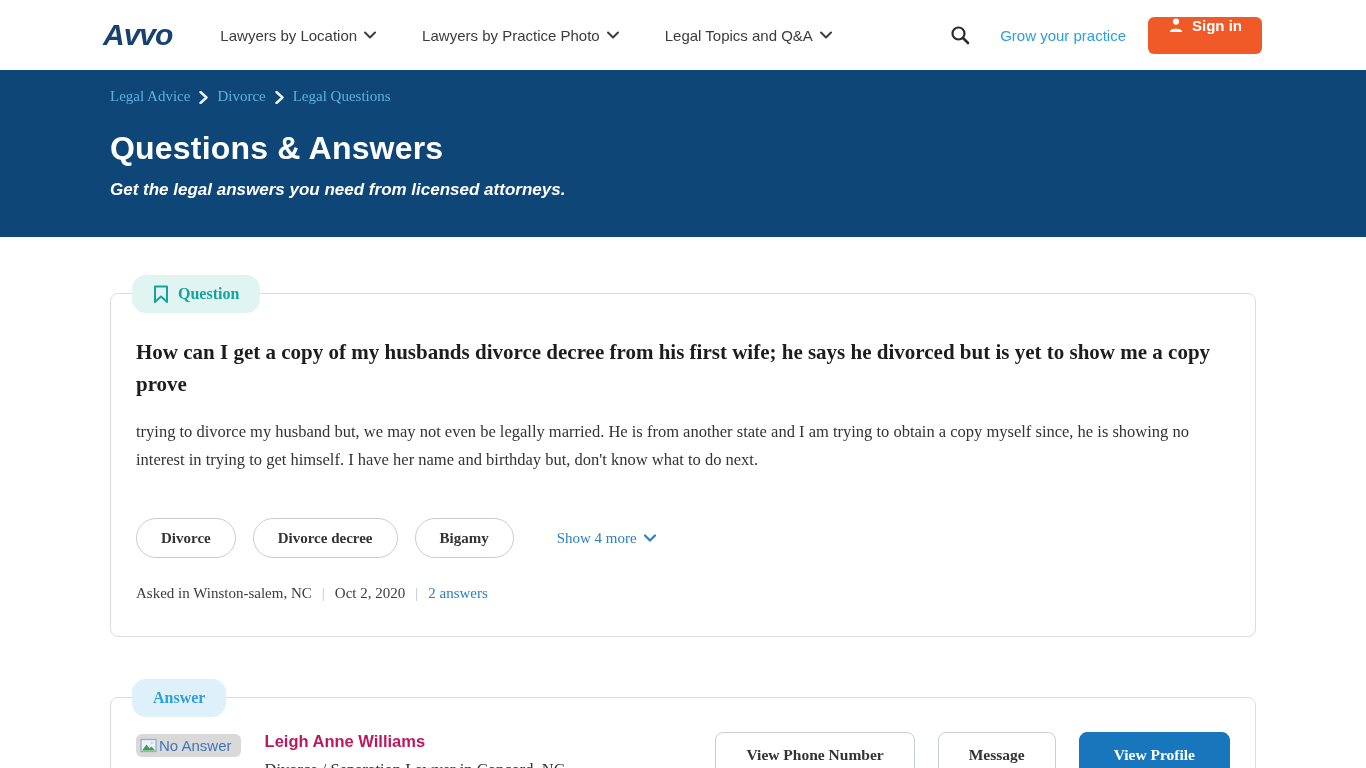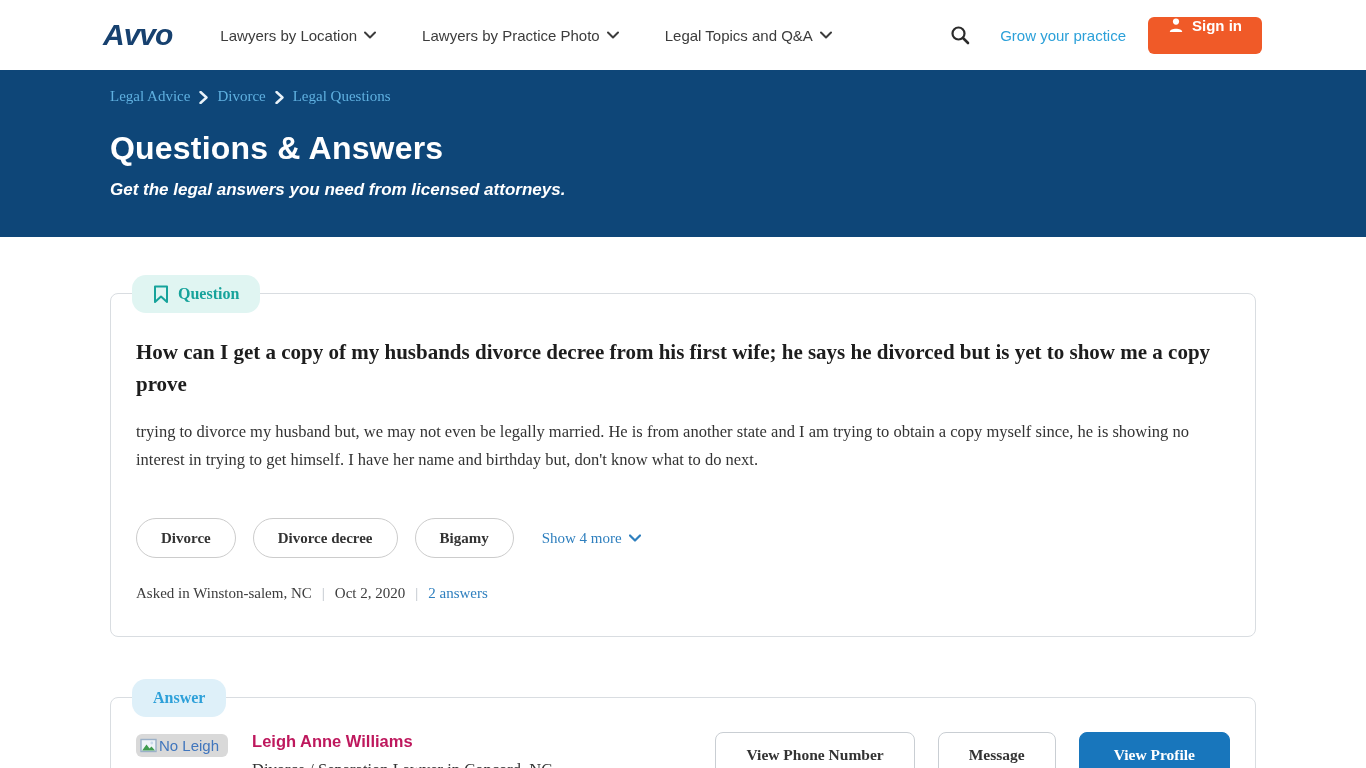--- a/index.html
+++ b/index.html
@@ -37,21 +37,21 @@
   .q-title { font-family:"Liberation Serif", serif; font-weight:bold; font-size:21px; line-height:32px;
              color:#1d1d1d; max-width:1075px; }
   .q-body  { font-family:"Liberation Serif", serif; font-size:16.5px; line-height:28px; color:#333;
              margin-top:18px; max-width:1075px; }
 
   .tag-row { display:flex; align-items:center; margin-top:44px; }
   .tag { height:40px; border:1px solid #ccc; border-radius:20px; padding:0 24px; display:flex; align-items:center;
          font-family:"Liberation Serif", serif; font-weight:bold; font-size:15px; color:#333;
          margin-right:17px; background:#fff; cursor:pointer; }
   .show-more { display:flex; align-items:center; gap:7px; color:#2e7fbe; font-size:15px;
-               font-family:"Liberation Serif", serif; margin-left:11px; cursor:pointer; text-decoration:none; }
+               font-family:"Liberation Serif", serif; margin-left:26px; cursor:pointer; text-decoration:none; }
   .chev-blue { width:12px; height:8px; }
 
   .meta-row { display:flex; align-items:center; margin-top:27px; font-family:"Liberation Serif", serif;
               font-size:15px; color:#3c3c3c; }
   .meta-sep { color:#b9bfc6; margin:0 10px; }
   .answers-link { color:#2e7fbe; cursor:pointer; text-decoration:none; }
 
   
   .a-card { margin-top:60px; padding:34px 25px 30px 25px; min-height:120px; }
   .a-row { display:flex; align-items:flex-start; }
@@ -167,21 +167,21 @@
       <span>Answer</span>
     </div>
 
     <div class="a-row">
       <div class="avatar-ph">
         <svg width="17" height="15" viewBox="0 0 17 15">
           <rect x="1" y="1.5" width="15" height="12" fill="#eef3f8" stroke="#9ab0c8" stroke-width="1.4"></rect>
           <path d="M2.2 12.5 L6.5 6.5 L9.5 10.5 L11.5 8.5 L15 12.5 Z" fill="#3f9b4f"></path>
           <circle cx="11.8" cy="5" r="1.4" fill="#c8d8ea"></circle>
         </svg>
-        <span>No Leigh</span>
+        <span>No Answer</span>
       </div>
 
       <div class="a-info">
         <div class="a-name">Leigh Anne Williams</div>
         <div class="a-sub">Divorce / Separation Lawyer in Concord, NC</div>
       </div>
 
       <div class="a-buttons">
         <button class="btn btn-outline">View Phone Number</button>
         <button class="btn btn-outline">Message</button>

